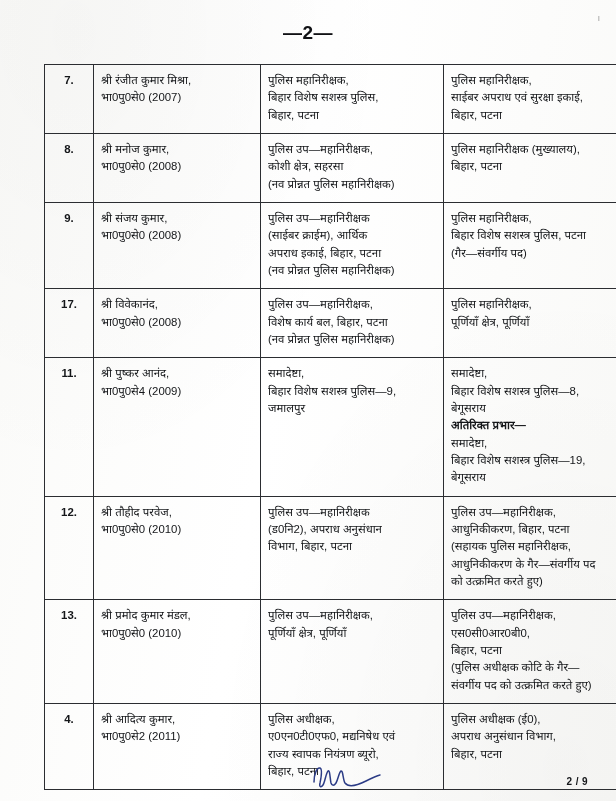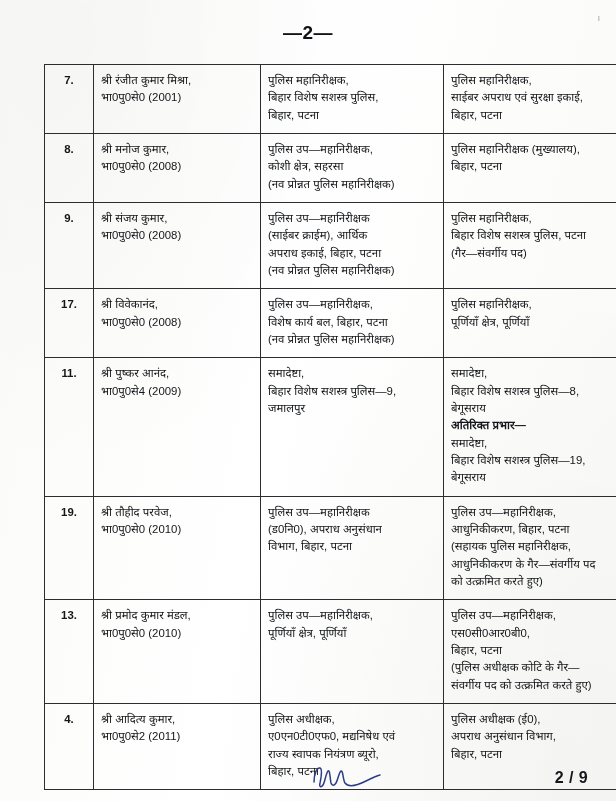--- a/index.html
+++ b/index.html
@@ -92,21 +92,21 @@
     width: 74px;
     height: 30px;
     color: #2c3c86;
     pointer-events: none;
   }
 
   .page-number-bottom {
     position: absolute;
     right: 28px;
     bottom: 14px;
-    font-size: 16px;
+    font-size: 10px;
     font-weight: bold;
     color: #15171a;
     letter-spacing: 0.4px;
     margin-top: 37px;
   }
 </style>
 </head>
 <body>
 
 <div class="page">
@@ -114,21 +114,21 @@
   <div class="corner-mark">।</div>
 
   <div class="page-number-top">—2—</div>
 
   <table class="roster">
     <tbody>
         <tr>
           <td class="col-sl">7.</td>
           <td class="col-name">
             <span class="ln">श्री रंजीत कुमार मिश्रा,</span>
-            <span class="ln">भा0पु0से0 (2001)</span>
+            <span class="ln">भा0पु0से0 (2007)</span>
           </td>
           <td class="col-present">
             <span class="ln">पुलिस महानिरीक्षक,</span>
             <span class="ln">बिहार विशेष सशस्त्र पुलिस,</span>
             <span class="ln">बिहार, पटना</span>
           </td>
           <td class="col-posted">
             <span class="ln">पुलिस महानिरीक्षक,</span>
             <span class="ln">साईबर अपराध एवं सुरक्षा इकाई,</span>
             <span class="ln">बिहार, पटना</span>
@@ -199,28 +199,28 @@
             <span class="ln">समादेष्टा,</span>
             <span class="ln">बिहार विशेष सशस्त्र पुलिस—8,</span>
             <span class="ln">बेगूसराय</span>
             <span class="ln bold">अतिरिक्त प्रभार—</span>
             <span class="ln">समादेष्टा,</span>
             <span class="ln">बिहार विशेष सशस्त्र पुलिस—19,</span>
             <span class="ln">बेगूसराय</span>
           </td>
         </tr>
         <tr>
-          <td class="col-sl">19.</td>
+          <td class="col-sl">12.</td>
           <td class="col-name">
             <span class="ln">श्री तौहीद परवेज,</span>
             <span class="ln">भा0पु0से0 (2010)</span>
           </td>
           <td class="col-present">
             <span class="ln">पुलिस उप—महानिरीक्षक</span>
-            <span class="ln">(ड0नि0), अपराध अनुसंधान</span>
+            <span class="ln">(ड0नि2), अपराध अनुसंधान</span>
             <span class="ln">विभाग, बिहार, पटना</span>
           </td>
           <td class="col-posted">
             <span class="ln">पुलिस उप—महानिरीक्षक,</span>
             <span class="ln">आधुनिकीकरण, बिहार, पटना</span>
             <span class="ln">(सहायक पुलिस महानिरीक्षक,</span>
             <span class="ln">आधुनिकीकरण के गैर—संवर्गीय पद</span>
             <span class="ln">को उत्क्रमित करते हुए)</span>
           </td>
         </tr>

